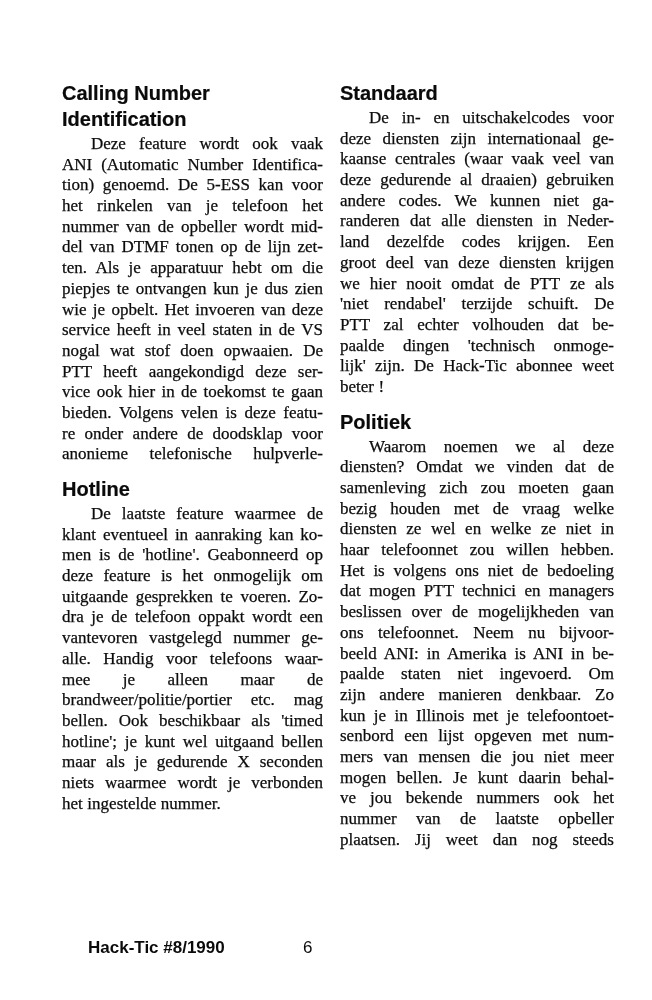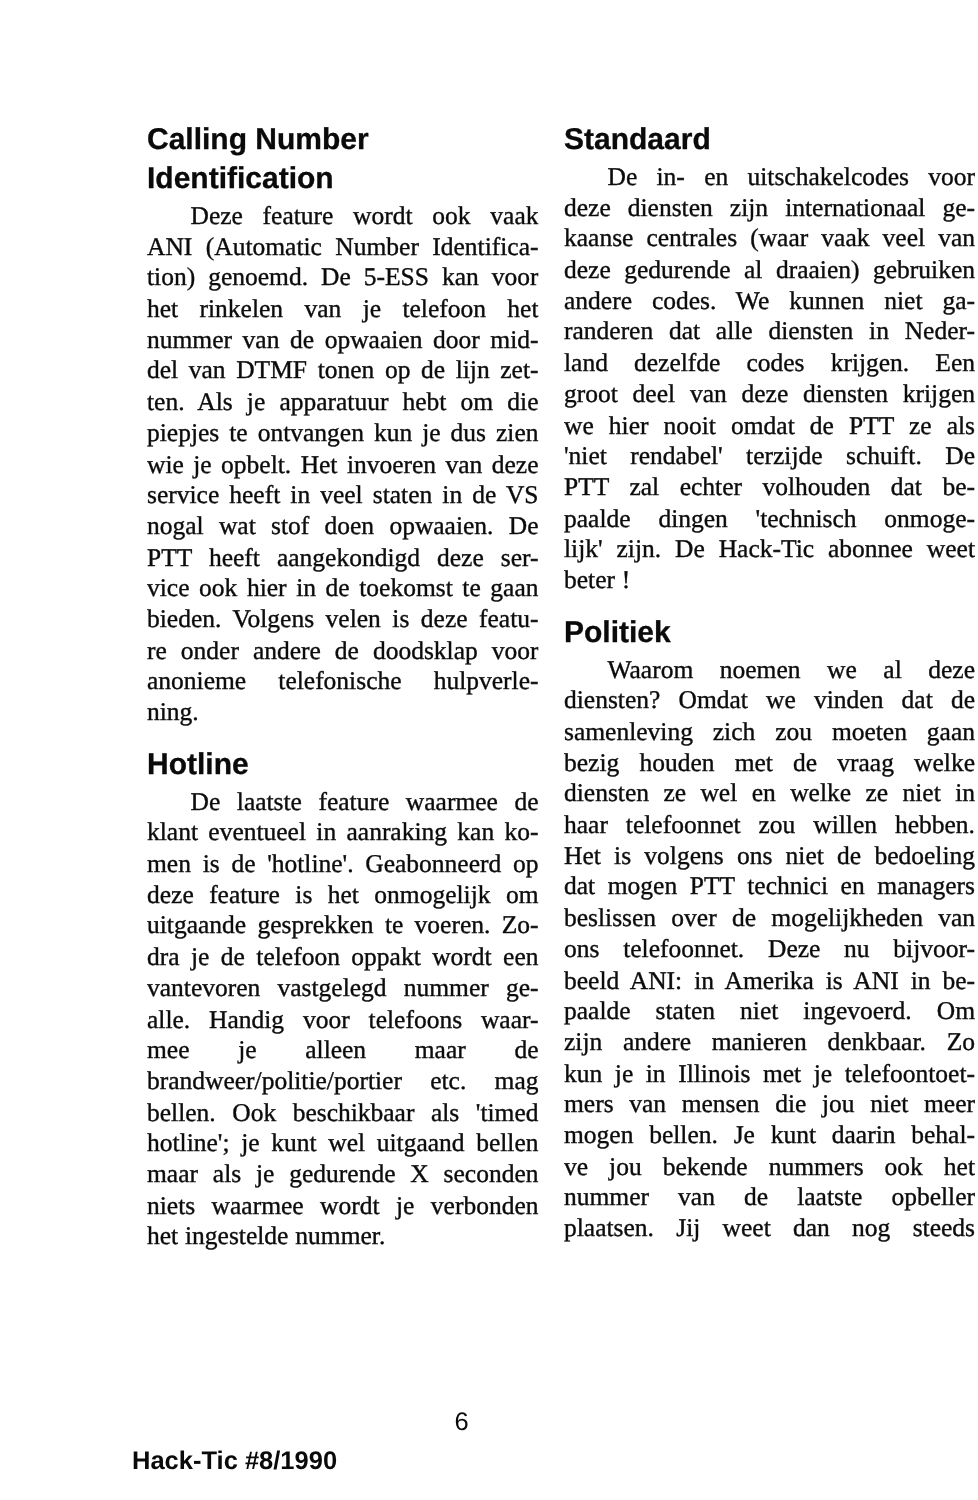--- a/index.html
+++ b/index.html
@@ -14,21 +14,21 @@
     color: #0c0c0c;
   }
   .content {
     position: absolute;
     top: 80px;
     left: 62px;
     display: flex;
     gap: 17px;
   }
   .column { display: block; }
-  .column-left  { width: 261px; margin-left: 36px; }
+  .column-left  { width: 261px; }
   .column-right { width: 274px; }
   .sec { margin: 0; }
   .sec + .sec { margin-top: 11px; }
   .heading {
     margin: 0;
     font-family: "Liberation Sans", "DejaVu Sans", sans-serif;
     font-weight: 700;
     font-size: 20px;
     line-height: 26px;
     white-space: pre-line;
@@ -44,21 +44,21 @@
     text-align: justify;
     text-align-last: justify;
     -webkit-text-stroke: 0.25px #0c0c0c;
     word-spacing: 0.02em;
   }
   .line.first { text-indent: 29px; }
   .line.last  { text-align-last: left; font-family: Liberation Serif, serif; }
   .footer-issue {
     position: absolute;
     left: 88px;
-    top: 964px;
+    top: 938px;
     font-family: "Liberation Sans", "DejaVu Sans", sans-serif;
     font-weight: 700;
     font-size: 17px;
     line-height: 20px;
     color: #0a0a0a;
   }
   .footer-page {
     position: absolute;
     left: 303px;
     top: 938px;
@@ -77,33 +77,32 @@
 
     <div class="column column-left">
       <section class="sec">
         <h2 class="heading">Calling Number
 Identification</h2>
         <div class="para">
             <div class="line first">Deze feature wordt ook vaak</div>
             <div class="line">ANI (Automatic Number Identifica-</div>
             <div class="line">tion) genoemd. De 5-ESS kan voor</div>
             <div class="line">het rinkelen van je telefoon het</div>
-            <div class="line">nummer van de opwaaien door mid-</div>
+            <div class="line">nummer van de opbeller wordt mid-</div>
             <div class="line">del van DTMF tonen op de lijn zet-</div>
             <div class="line">ten. Als je apparatuur hebt om die</div>
             <div class="line">piepjes te ontvangen kun je dus zien</div>
             <div class="line">wie je opbelt. Het invoeren van deze</div>
             <div class="line">service heeft in veel staten in de VS</div>
             <div class="line">nogal wat stof doen opwaaien. De</div>
             <div class="line">PTT heeft aangekondigd deze ser-</div>
             <div class="line">vice ook hier in de toekomst te gaan</div>
             <div class="line">bieden. Volgens velen is deze featu-</div>
             <div class="line">re onder andere de doodsklap voor</div>
             <div class="line">anonieme telefonische hulpverle-</div>
-            <div class="line last">ning.</div>
           </div>
       </section>
       <section class="sec">
         <h2 class="heading">Hotline</h2>
         <div class="para">
             <div class="line first">De laatste feature waarmee de</div>
             <div class="line">klant eventueel in aanraking kan ko-</div>
             <div class="line">men is de 'hotline'. Geabonneerd op</div>
             <div class="line">deze feature is het onmogelijk om</div>
             <div class="line">uitgaande gesprekken te voeren. Zo-</div>
@@ -146,25 +145,26 @@
         <div class="para">
             <div class="line first">Waarom noemen we al deze</div>
             <div class="line">diensten? Omdat we vinden dat de</div>
             <div class="line">samenleving zich zou moeten gaan</div>
             <div class="line">bezig houden met de vraag welke</div>
             <div class="line">diensten ze wel en welke ze niet in</div>
             <div class="line">haar telefoonnet zou willen hebben.</div>
             <div class="line">Het is volgens ons niet de bedoeling</div>
             <div class="line">dat mogen PTT technici en managers</div>
             <div class="line">beslissen over de mogelijkheden van</div>
-            <div class="line">ons telefoonnet. Deze nu bijvoor-</div>
+            <div class="line">ons telefoonnet. Neem nu bijvoor-</div>
             <div class="line">beeld ANI: in Amerika is ANI in be-</div>
             <div class="line">paalde staten niet ingevoerd. Om</div>
             <div class="line">zijn andere manieren denkbaar. Zo</div>
             <div class="line">kun je in Illinois met je telefoontoet-</div>
+            <div class="line">senbord een lijst opgeven met num-</div>
             <div class="line">mers van mensen die jou niet meer</div>
             <div class="line">mogen bellen. Je kunt daarin behal-</div>
             <div class="line">ve jou bekende nummers ook het</div>
             <div class="line">nummer van de laatste opbeller</div>
             <div class="line">plaatsen. Jij weet dan nog steeds</div>
           </div>
       </section>
     </div>
 
   </div>

